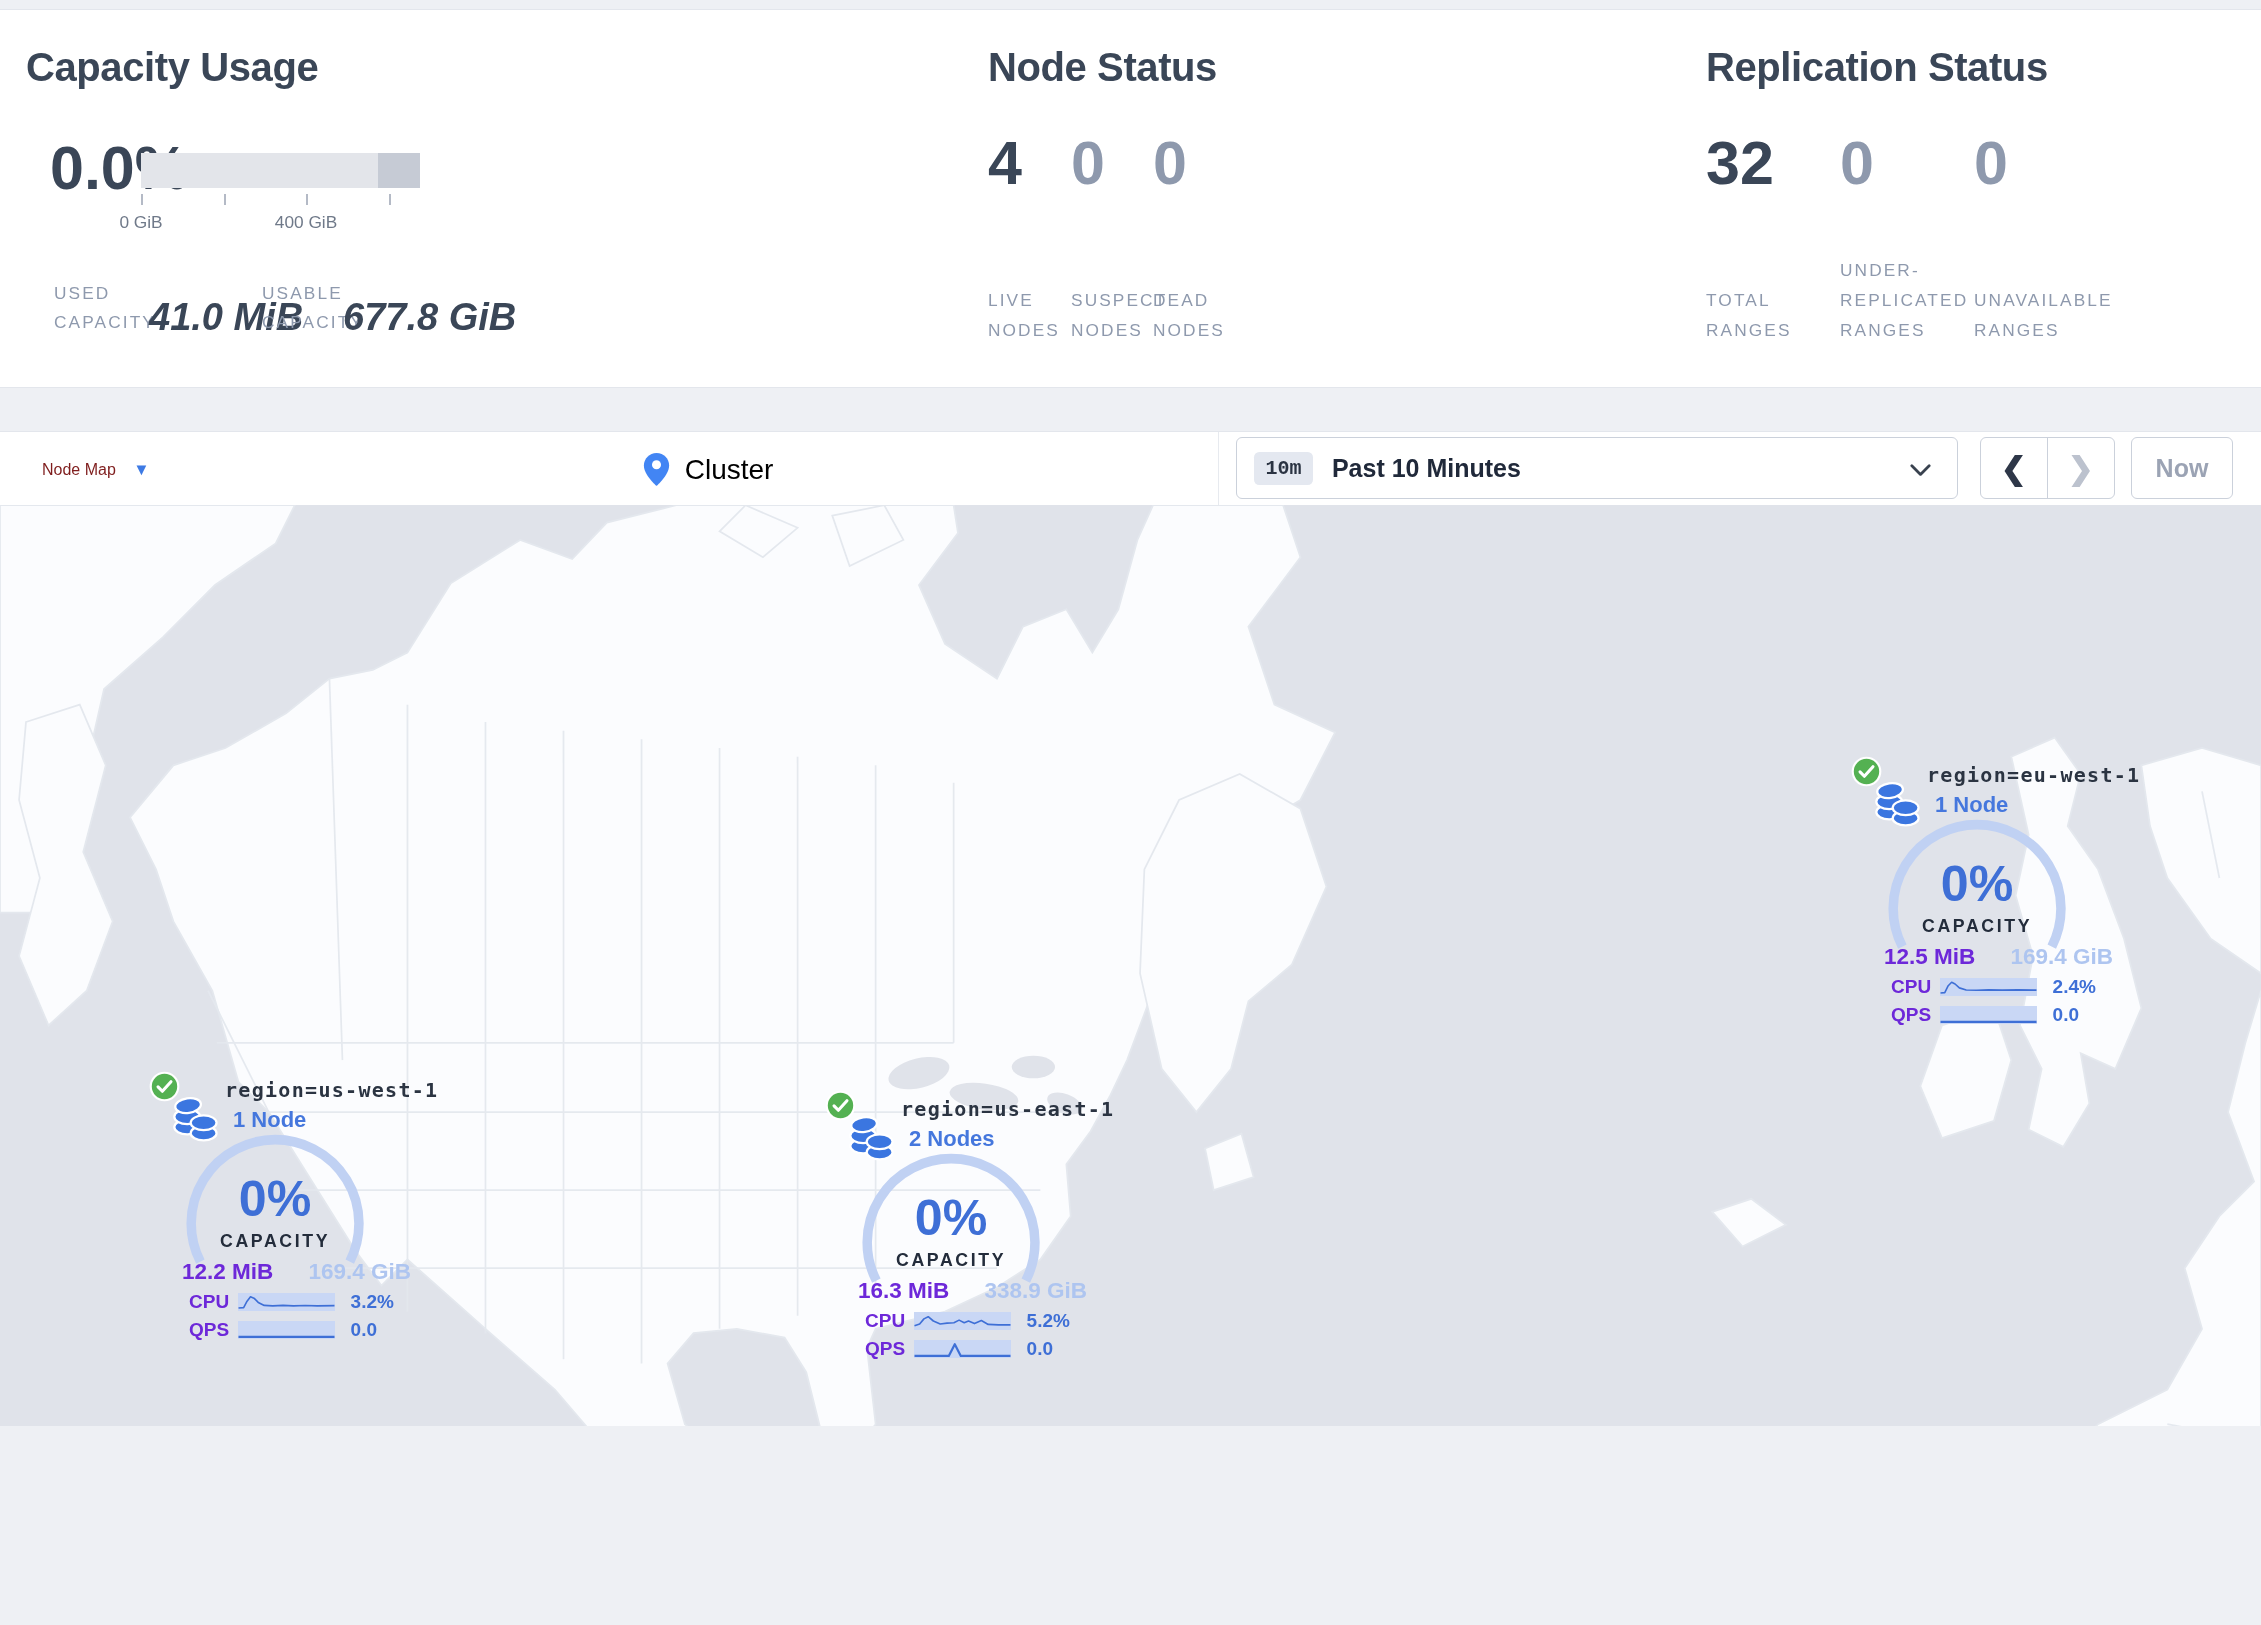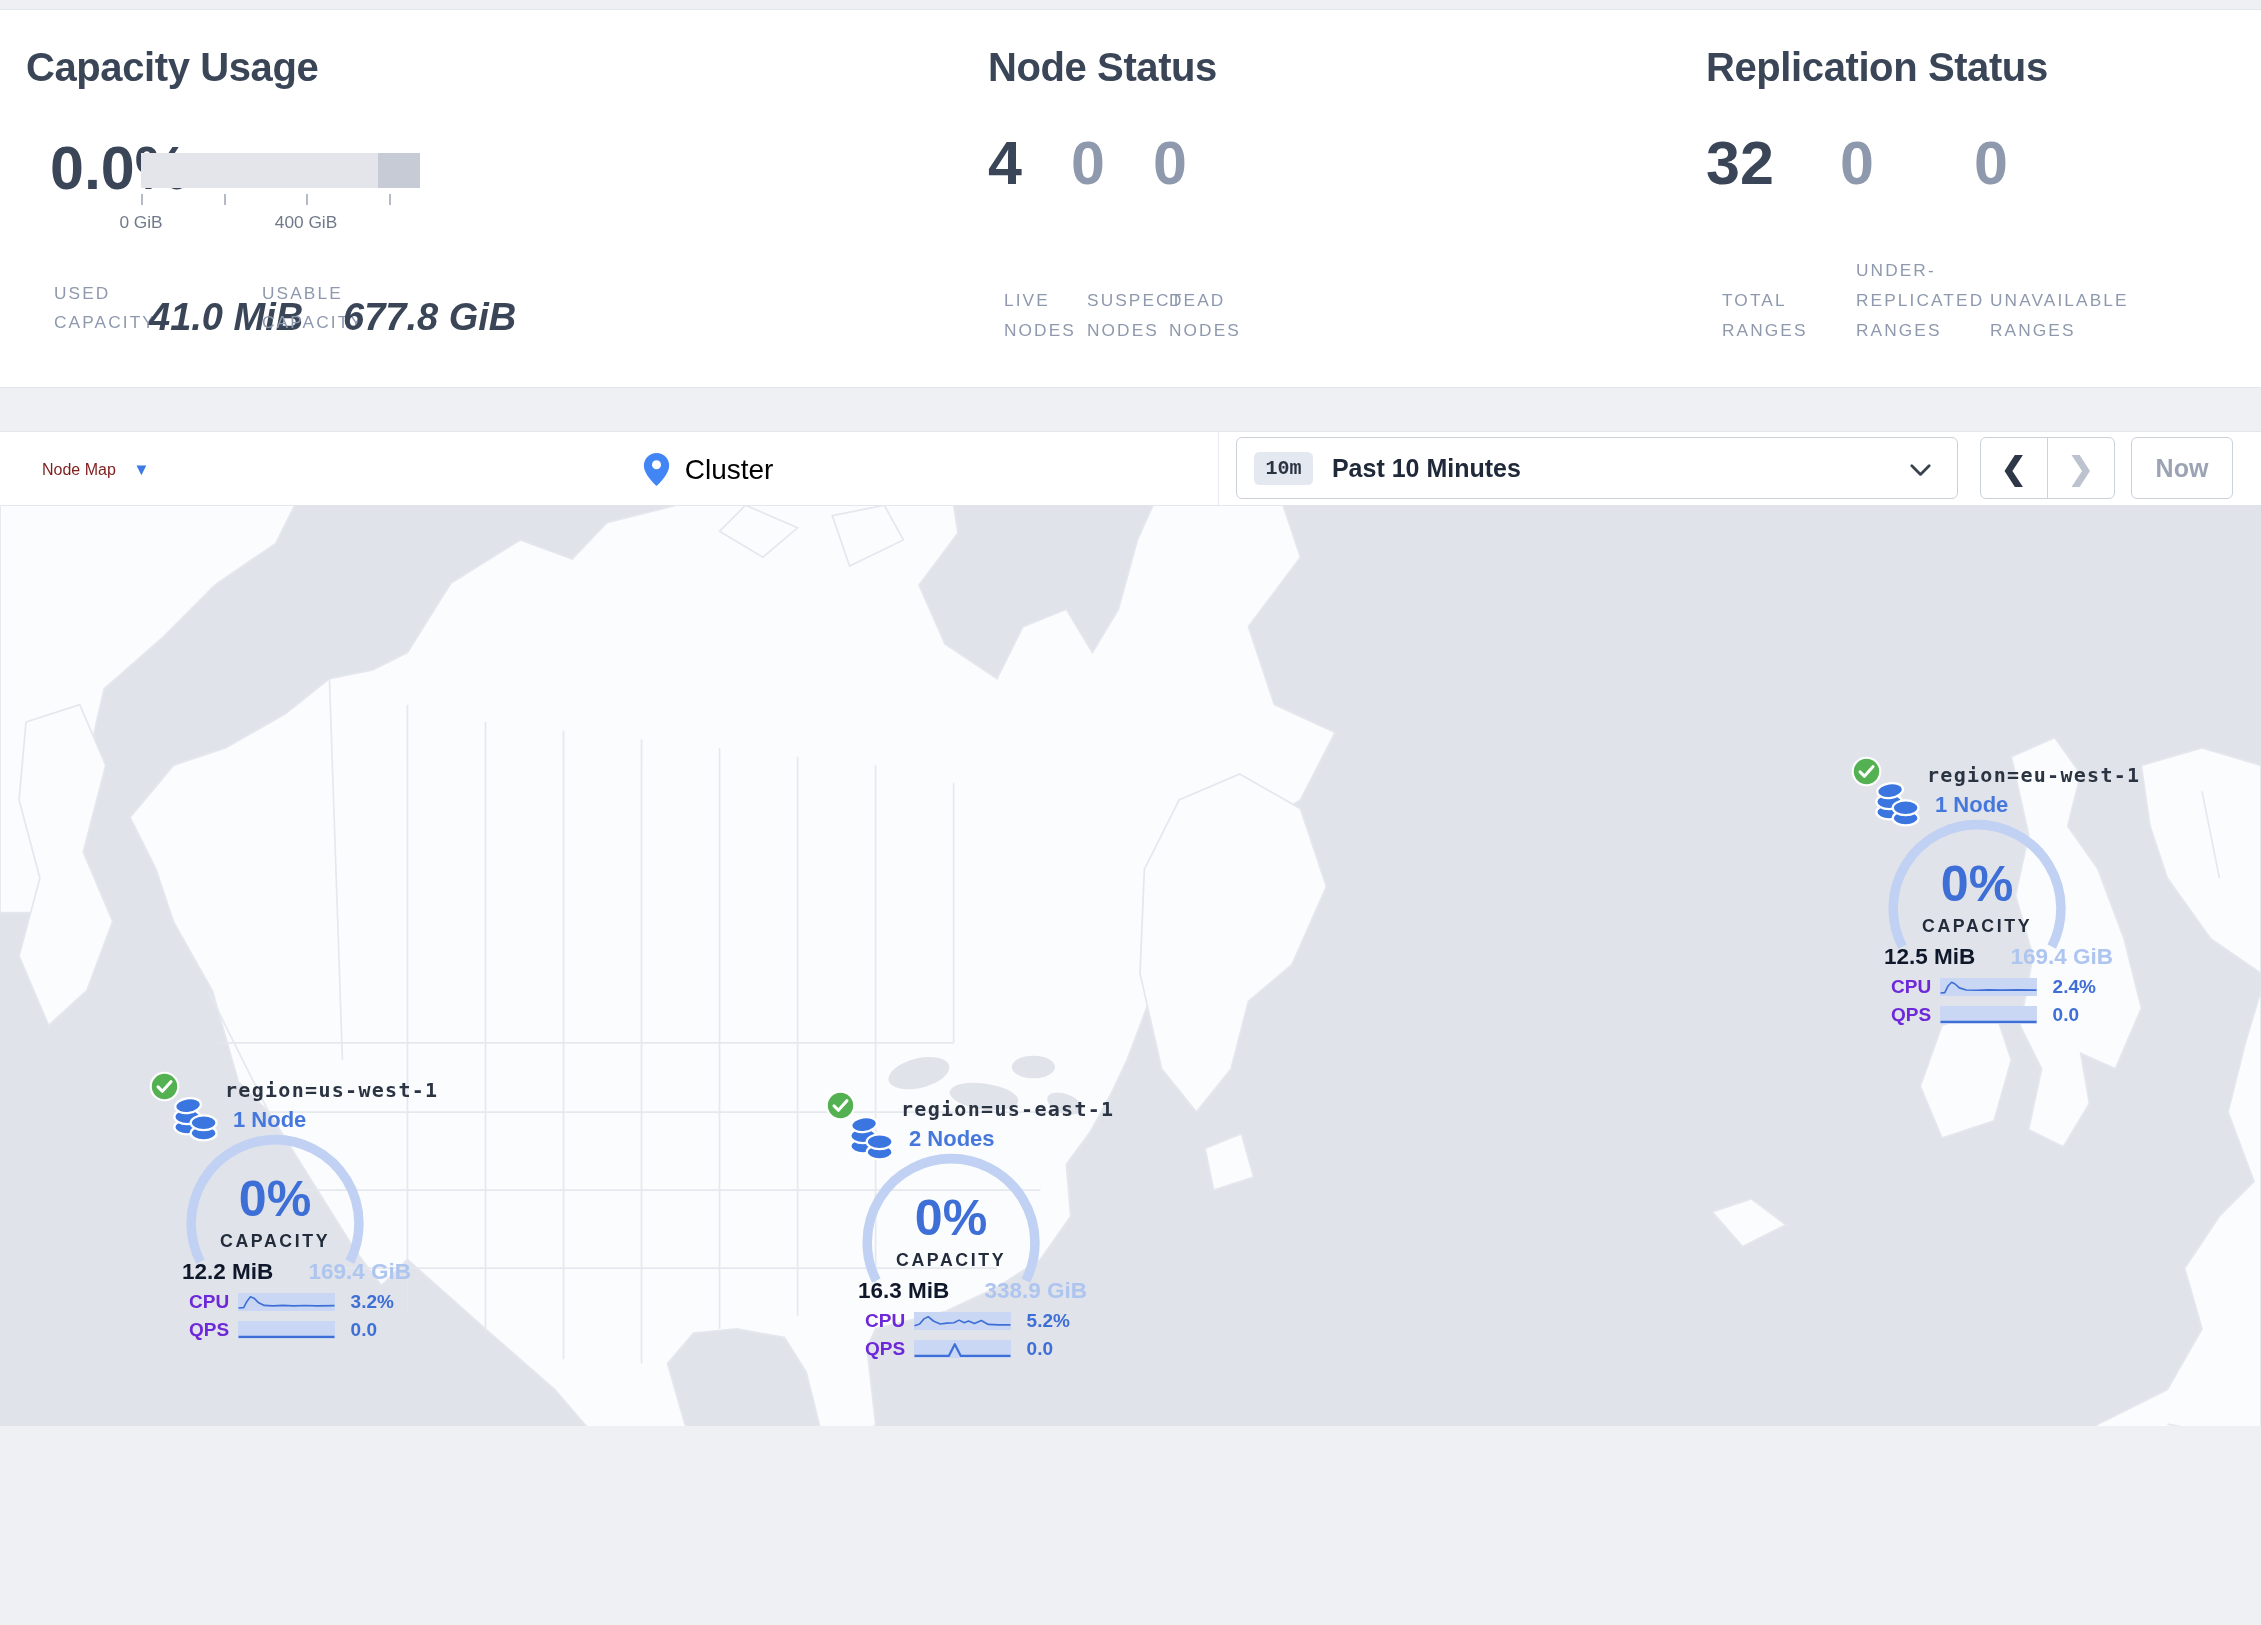--- a/index.html
+++ b/index.html
@@ -24,21 +24,21 @@
   .bar-tick-label { position:absolute; top:202px; width:104px; text-align:center; font-size:17.3px; color:#6f7989; }
   .stat-label { font-size:17.3px; letter-spacing:2.1px; color:#8e99ad; line-height:1.72; text-transform:uppercase; }
   .kv-label { position:absolute; top:269px; }
   .kv-value { position:absolute; top:286px; font-size:38px; font-weight:600; color:#3a4657;font-style:italic; }
 
   
   .stats-row { position:absolute; top:121px; height:215px; display:flex; }
   .stat-col { position:relative; height:100%; }
   .stat-value { position:absolute; top:0; left:0; font-size:61px; font-weight:700; color:#3a4657; line-height:1.05; }
   .stat-value.muted { color:#8e99ad; font-weight:600; }
-  .stat-col .stat-label { position:absolute; bottom:0; left:16px; }
+  .stat-col .stat-label { position:absolute; bottom:0; left:0; }
 
   
   #view-selector { position:absolute; left:42px; top:0; height:75px; display:flex; align-items:center; cursor:pointer; }
   #view-selector .vs-label { font-size:16px; color:#7f1d1d; }
   #view-selector .vs-caret { font-size:16.5px; color:#3d7ae4; margin-left:17.3px; }
   #breadcrumb { position:absolute; left:643px; top:0; height:75px; display:flex; align-items:center; cursor:pointer; }
   #breadcrumb .bc-label { font-size:28px; color:#000000; margin-left:14.7px; }
   #toolbar-divider { position:absolute; left:1218px; top:0; width:0.9px; height:75px; background:#e7eaef; }
 
   .tb-widget { position:absolute; top:5.2px; height:62px; background:#fff; border:0.9px solid #cbd1db; border-radius:6px; }
@@ -58,21 +58,21 @@
   #map svg.world { position:absolute; top:0; left:0; }
 
   .marker { position:absolute; width:269px; cursor:pointer; }
   .m-check { position:absolute; left:0; top:0; }
   .m-db { position:absolute; left:21px; top:22.5px; }
   .m-region { position:absolute; left:76px; top:7px; font-family:"DejaVu Sans Mono", monospace;
               font-size:20px; font-weight:700; letter-spacing:1.3px; color:#2b3442; white-space:nowrap; }
   .m-count { position:absolute; left:84px; top:36px; font-size:22px; font-weight:700; color:#4577dd; white-space:nowrap; }
   .m-gauge { position:absolute; left:29px; top:54px; }
   .m-vals { position:absolute; left:33px; top:188px; width:229px; display:flex; justify-content:space-between; }
-  .m-used { font-size:22.5px; font-weight:600; color:#0f172a; }
+  .m-used { font-size:22.5px; font-weight:600; color:#6d28d9; }
   .m-total { font-size:22.5px; font-weight:600; color:#aec5f0; }
   .m-row { position:absolute; left:40px; display:flex; align-items:center; }
   .m-row-cpu { top:220px; }
   .m-row-qps { top:248px; }
   .m-row-label { width:49px; font-size:19px; font-weight:700; color:#6d28d9; }
   .m-spark { width:97px; height:18px; background:#c9d7f5; position:relative; }
   .m-spark svg { position:absolute; top:0; left:0; }
   .m-row-value { margin-left:15.6px; font-size:19px; font-weight:700; color:#3e6fd6; }
 </style>
 </head>

